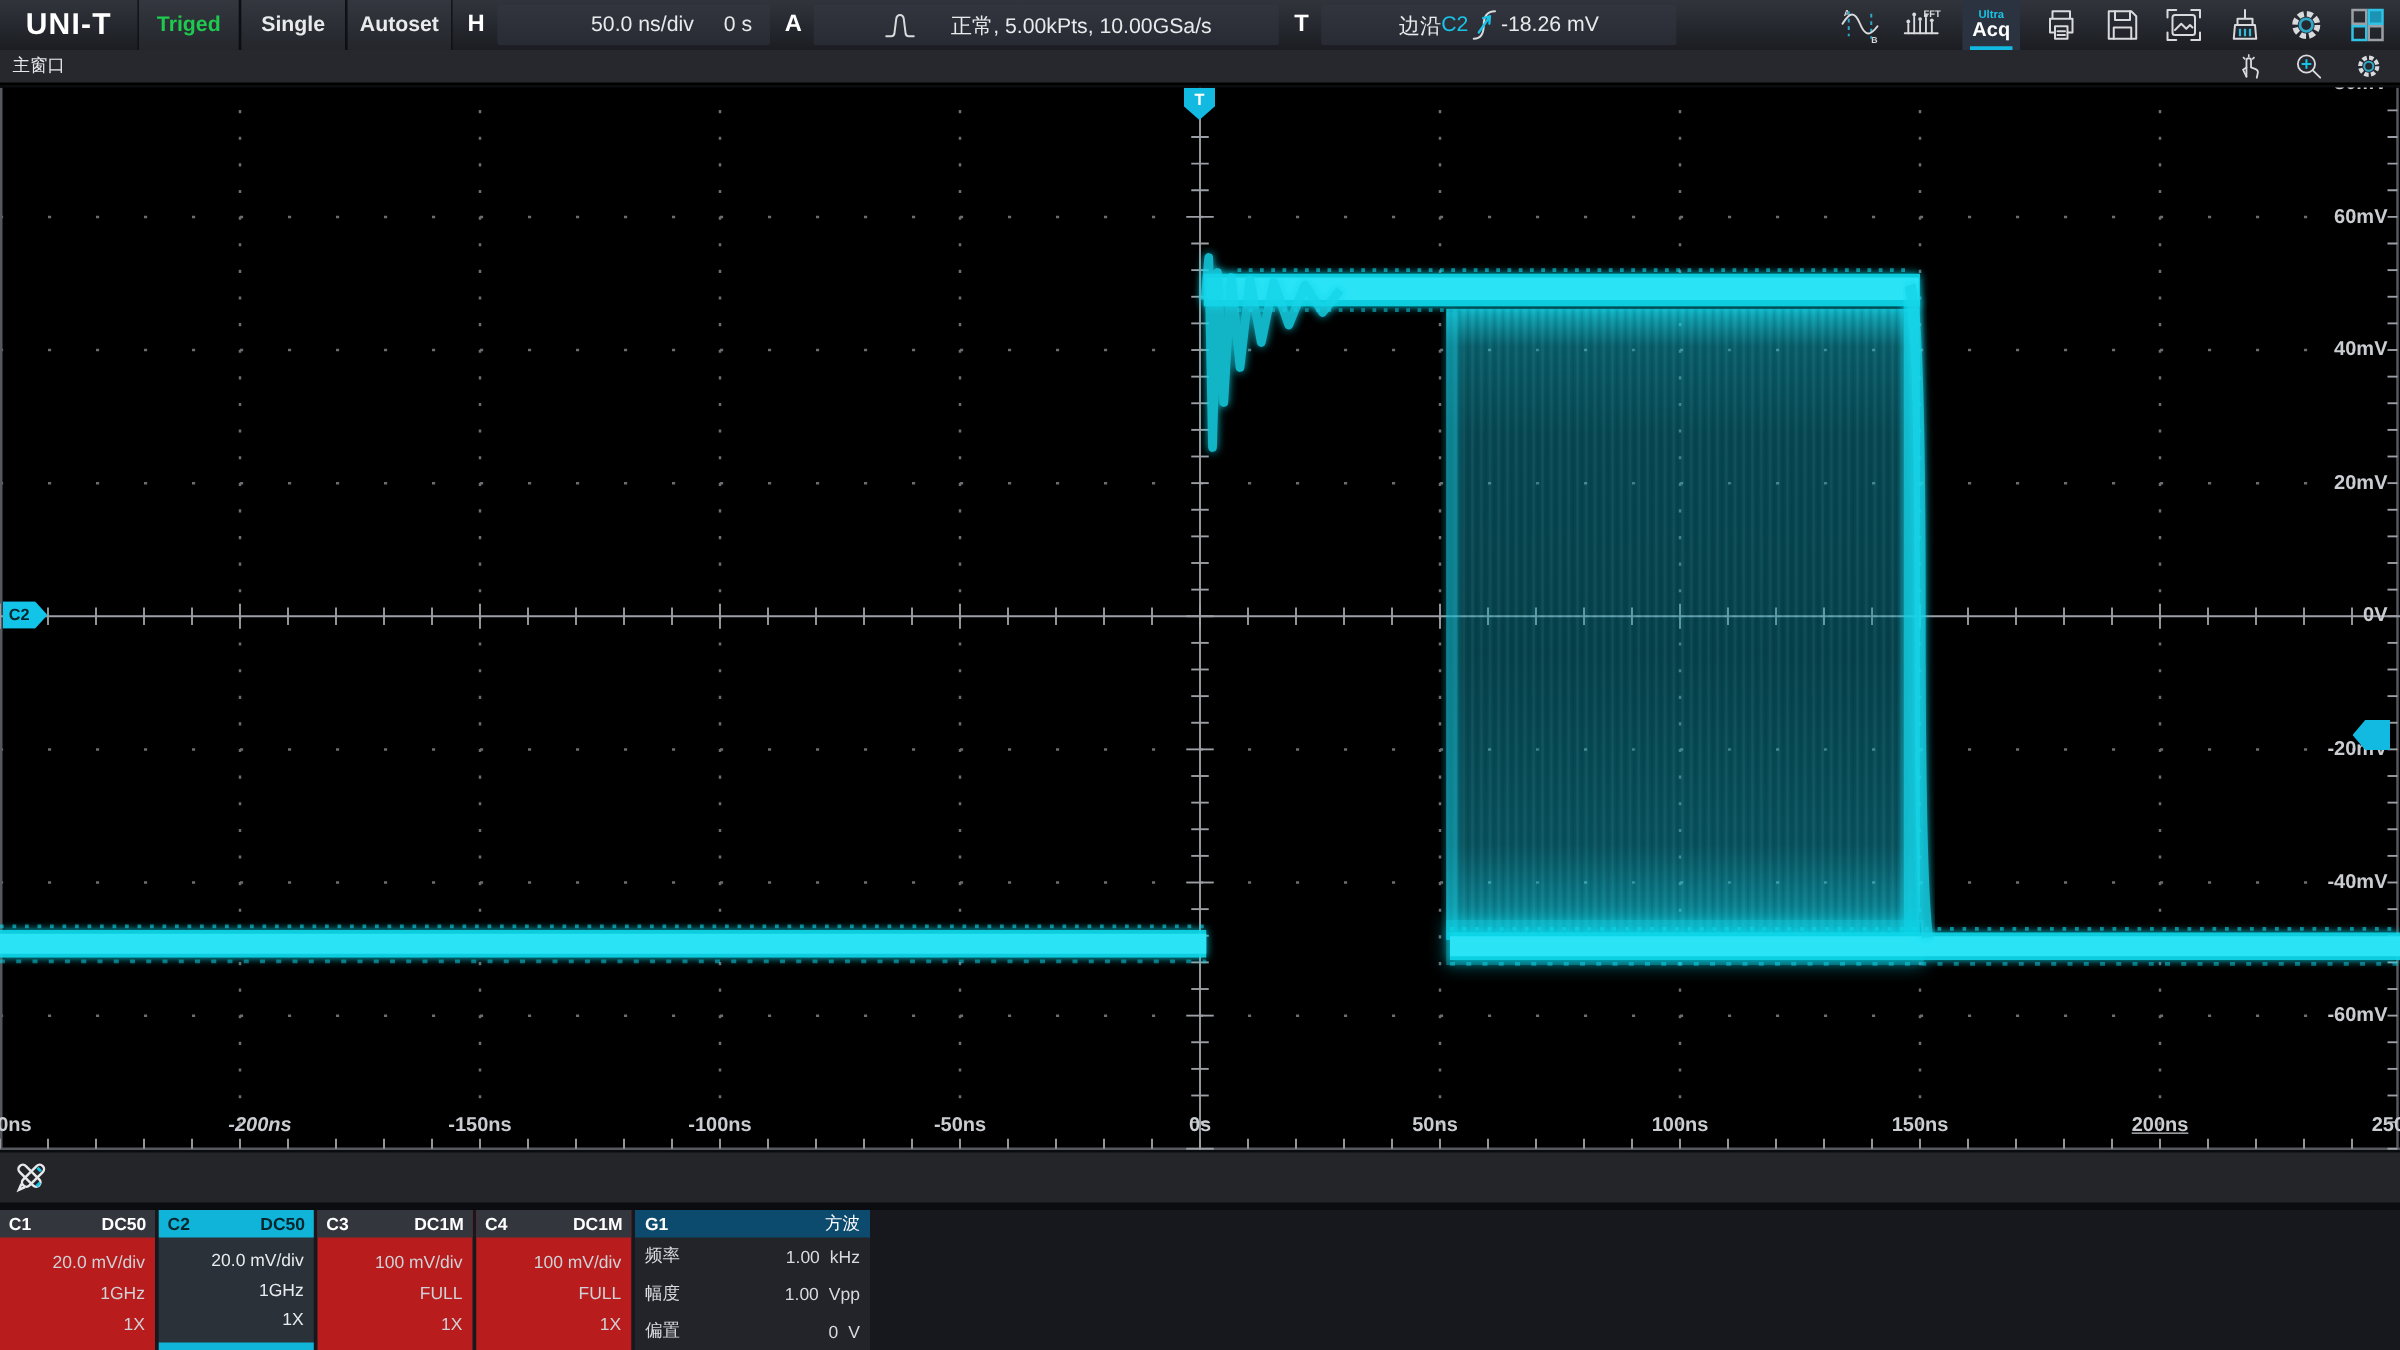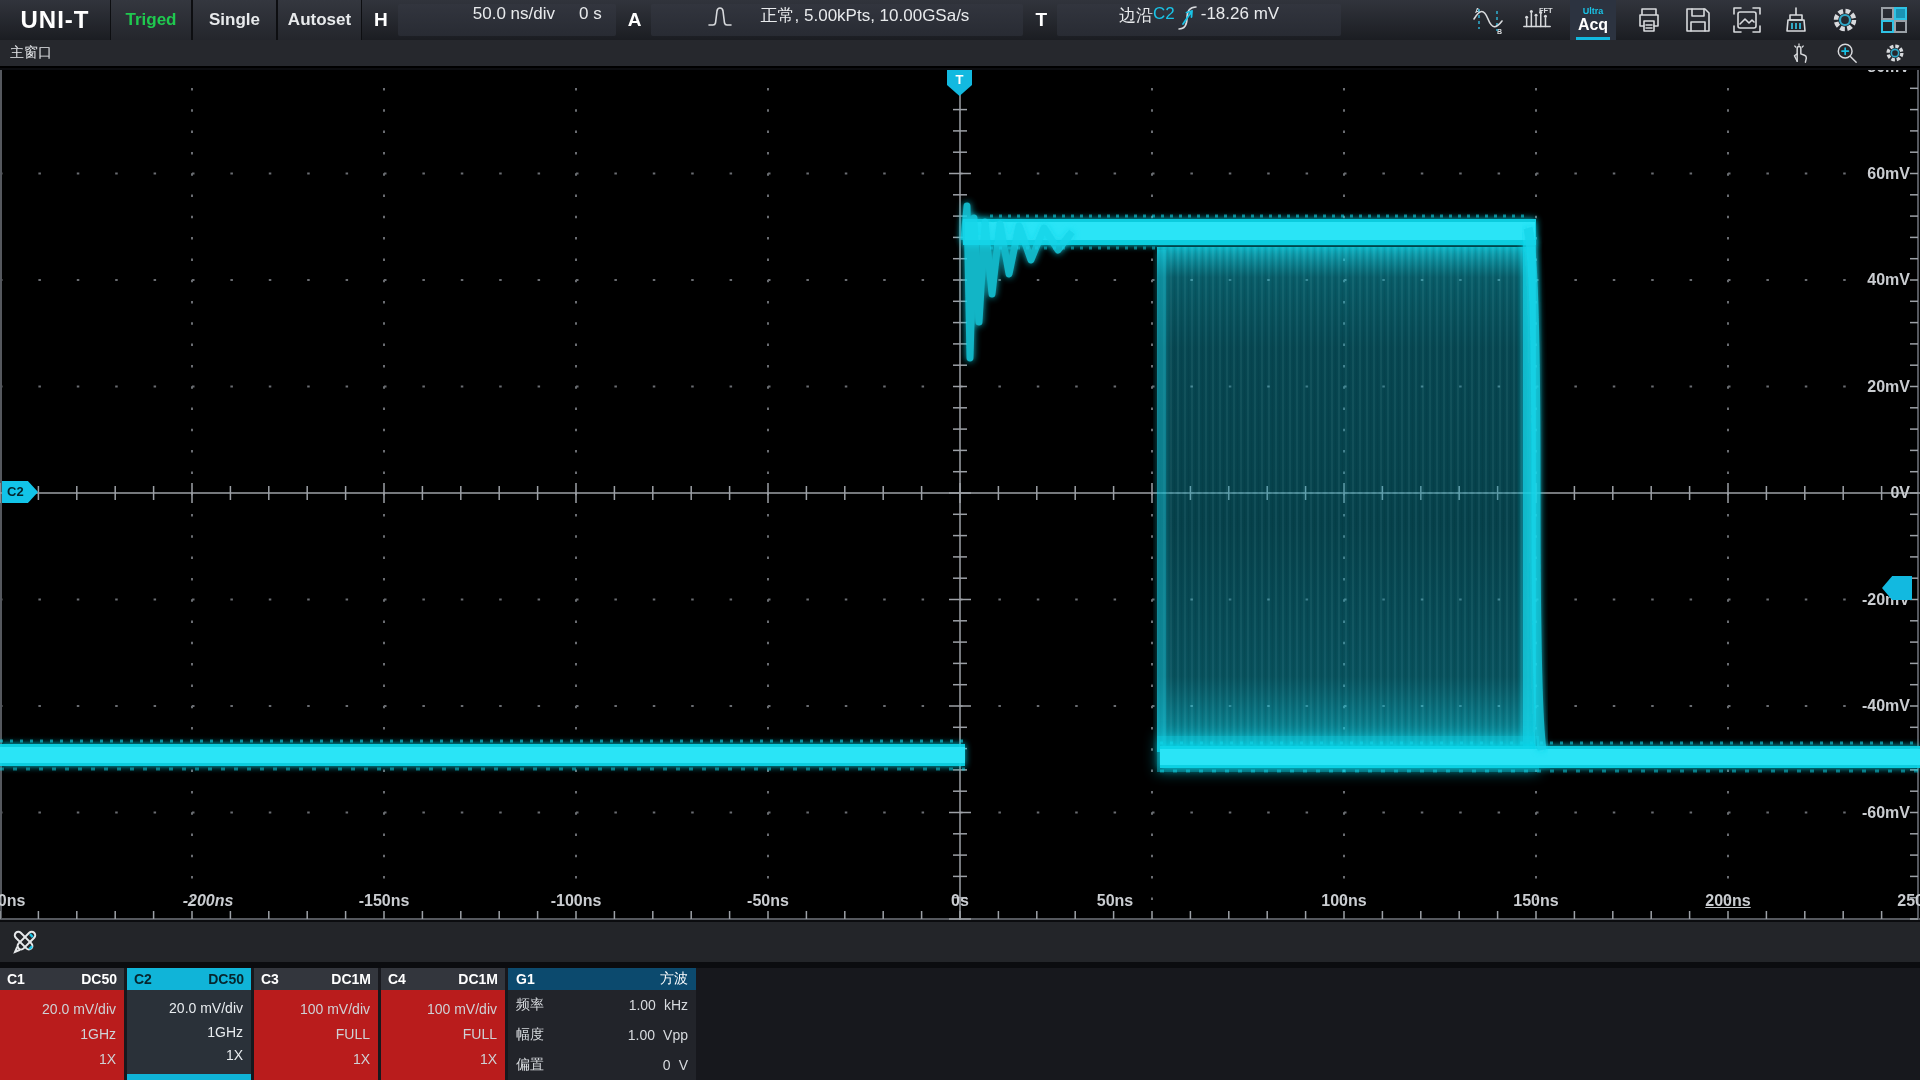--- a/index.html
+++ b/index.html
@@ -12,21 +12,21 @@
     background:linear-gradient(#31343c,#1b1d22); display:flex; align-items:center; }
   .logo { width:110px; text-align:center; color:#fff; font-weight:bold; font-size:24px;
     letter-spacing:1px; font-family:"Liberation Sans",sans-serif; }
   .tb-btn { height:40px; line-height:40px; text-align:center; color:#e8eaec; font-size:17px;
     font-weight:bold; background:linear-gradient(#34373f,#24262c);
     border-left:1px solid #0d0e11; border-right:1px solid #0d0e11; cursor:pointer; }
   .tb-btn.w82 { width:82px; } .tb-btn.w85 { width:85px; }
   .tb-btn.green { color:#1fc94f; }
   .sec-label { color:#fff; font-size:19px; font-weight:bold; padding:0 10px 0 12px; }
   .val-box { height:32px; background:linear-gradient(#32353e,#282b33); border-radius:2px;
-    display:flex; align-items:flex-start; color:#e8eaec; font-size:17px; cursor:pointer; }
+    display:flex; align-items:center; color:#e8eaec; font-size:17px; cursor:pointer; }
   .h-box { width:218px; justify-content:flex-end; gap:24px; padding-right:14px; }
   .a-box { width:372px; gap:25px; justify-content:center; }
   .t-box { width:284px; gap:0; justify-content:center; }
   .cyan-text { color:#19c3e6; }
   .tb-icons { margin-left:auto; display:flex; align-items:center; gap:17px; padding-right:10px; }
   .tb-icon { width:32px; height:32px; display:flex; align-items:center; justify-content:center; cursor:pointer; }
   .acq-btn { width:46px; height:40px; background:#2c3340; display:flex; flex-direction:column;
     align-items:center; justify-content:center; position:relative; cursor:pointer; }
   .acq-btn .ultra { color:#19c3e6; font-size:9px; font-weight:bold; line-height:9px; }
   .acq-btn .acq { color:#fff; font-size:16px; font-weight:bold; line-height:17px; }
@@ -492,21 +492,21 @@
         <div class="vlabel" style="top: 627px;">-40mV</div>
         <div class="vlabel" style="top: 734px;">-60mV</div>
       </div>
     <div id="tlabels">
         <div class="tlabel" style="left: 0px;">-250ns</div>
         <div class="tlabel" style="left: 208px; font-style: italic;">-200ns</div>
         <div class="tlabel" style="left: 384px;">-150ns</div>
         <div class="tlabel" style="left: 576px;">-100ns</div>
         <div class="tlabel" style="left: 768px;">-50ns</div>
         <div class="tlabel" style="left: 960px;">0s</div>
-        <div class="tlabel" style="left: 1115px;">50ns</div>
+        <div class="tlabel" style="left: 1148px;">50ns</div>
         <div class="tlabel" style="left: 1344px;">100ns</div>
         <div class="tlabel" style="left: 1536px;">150ns</div>
         <div class="tlabel" style="left: 1728px; text-decoration: underline;">200ns</div>
         <div class="tlabel" style="left: 1920px;">250ns</div>
       </div>
     <div class="trigmarker"></div>
   </div>
 
   <div class="toolstrip">
     <svg width="34" height="34" viewBox="0 0 34 34" style="margin-left:8px">

